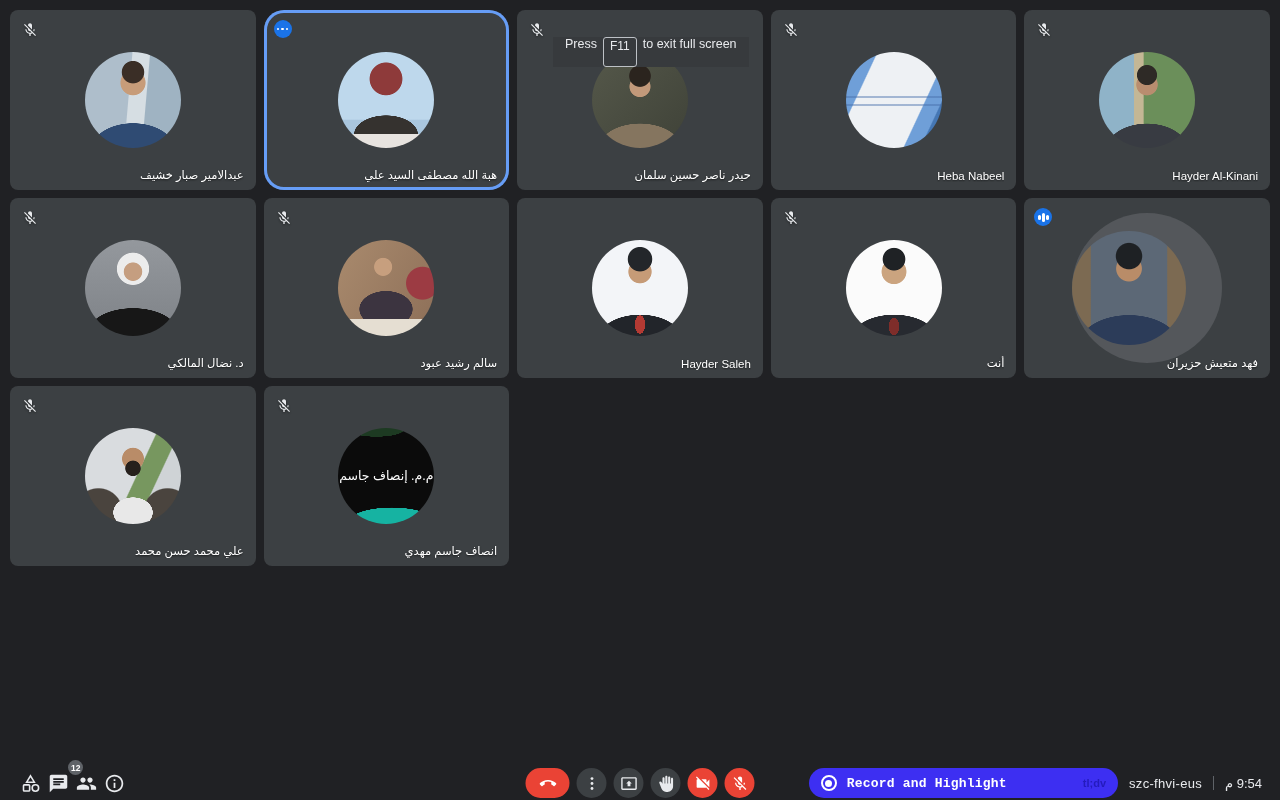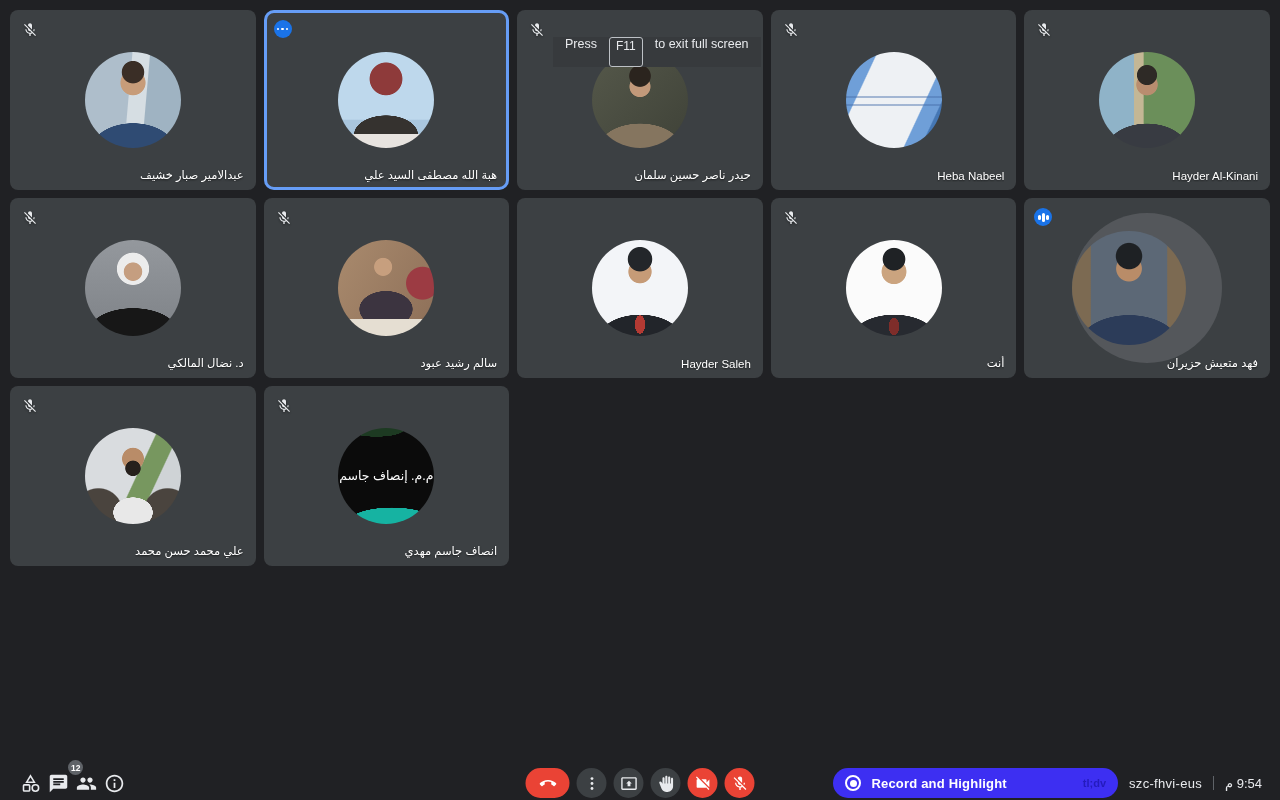--- a/index.html
+++ b/index.html
@@ -16,21 +16,21 @@
   html,body{margin:0;padding:0;width:1280px;height:800px;overflow:hidden;
     background:var(--bg);
     font-family:"Liberation Sans","DejaVu Sans",sans-serif;color:var(--text);}
 
   
   .stage{position:relative;width:1280px;height:746px;}
   .grid{display:grid;grid-template-columns:repeat(5,1fr);grid-template-rows:repeat(3,1fr);
     gap:8px;margin:10px 10px 0;height:556px;}
   .tile{position:relative;background:var(--tile);border-radius:8px;overflow:hidden;
     display:flex;align-items:center;justify-content:center;cursor:pointer;}
-  .tile.selected{box-shadow:inset 0 0 0 3px var(--select);border-radius:10px;}
+  .tile.selected{box-shadow:inset 0 0 0 3px var(--select);border-radius:20px;}
 
   .indicator{position:absolute;top:10px;left:10px;width:20px;height:20px;
     display:none;align-items:center;justify-content:center;}
   .tile[data-mic="muted"] .ind-muted{display:flex;}
   .tile[data-mic="menu"] .ind-menu{display:flex;}
   .tile[data-mic="speaking"] .ind-speaking{display:flex;}
   .ind-muted svg{width:16px;height:16px;fill:#e8eaed;filter:drop-shadow(0 1px 1px rgba(0,0,0,.45));}
   .ind-menu{width:18px;height:18px;border-radius:50%;background:var(--accent);gap:2px;cursor:pointer;}
   .ind-menu .dot{width:2.6px;height:2.6px;border-radius:50%;background:#fff;}
   .ind-speaking{width:18px;height:18px;border-radius:50%;background:var(--accent);gap:1.6px;}
@@ -113,21 +113,21 @@
   .av12{background:
     radial-gradient(ellipse 62% 20% at 56% 97%, #16b3a2 0 70%, transparent 71%),
     radial-gradient(ellipse 40% 10% at 40% 2%, #1d3a22 0 70%, transparent 71%),
     #0b0b0b;}
 
   
   .tooltip{position:absolute;left:553px;top:27px;height:30px;z-index:50;
     background:rgba(55,58,61,.97);color:#e8eaed;font-size:12.5px;
     display:flex;padding:0 12px;white-space:nowrap;}
   .keycap{display:inline-block;border:1px solid #bdc1c6;border-radius:3px;
-    padding:1px 6px;margin:0 12px;font-size:12px;line-height:1.3;}
+    padding:1px 6px;margin:0 6px;font-size:12px;line-height:1.3;}
 
   
   .bottombar{position:relative;width:1280px;height:54px;background:var(--bg);
     display:flex;align-items:center;}
   .left-controls{display:flex;align-items:center;margin-left:16px;}
   .bar-icon-btn{position:relative;width:28px;height:28px;display:flex;align-items:center;
     justify-content:center;cursor:pointer;background:none;border:none;padding:0;color:#e8eaed;}
   .bar-icon-btn svg{width:21px;height:21px;}
   .count-badge{position:absolute;top:-9px;left:-4px;min-width:15px;height:15px;
     border-radius:8px;background:#5f6368;color:#fff;font-size:8.5px;font-weight:600;
@@ -142,21 +142,21 @@
   .ctl.red{background:var(--danger);}
   .ctl.end{width:44px;border-radius:16px;background:var(--danger);}
   .ctl.dark svg{fill:#e8eaed;}
 
   .right-controls{margin-left:auto;margin-right:18px;display:flex;align-items:center;gap:11px;}
   .record-pill{height:30px;border-radius:16px;background:var(--record);border:none;cursor:pointer;
     display:flex;align-items:center;gap:10px;padding:0 12px 0 12px;color:#fff;}
   .record-ic{width:16px;height:16px;border-radius:50%;border:2px solid #fff;
     display:flex;align-items:center;justify-content:center;}
   .record-ic i{width:7px;height:7px;border-radius:50%;background:#fff;}
-  .record-label{font-size:13px;font-weight:700;letter-spacing:.2px;margin-right:26px;}
+  .record-label{font-size:13px;font-weight:700;letter-spacing:.2px;margin-right:26px;font-family:Liberation Mono, monospace;}
   .record-brand{font-size:11px;font-weight:800;color:#241bbe;margin-left:40px;}
   .meeting-code{font-size:13px;font-weight:500;color:#e8eaed;letter-spacing:.3px;}
   .vdivider{width:1px;height:14px;background:#5f6368;}
   .clock{font-size:13px;color:#e8eaed;}
 </style>
 </head>
 <body>
 
 <div class="stage">
   <div class="grid" id="grid">

